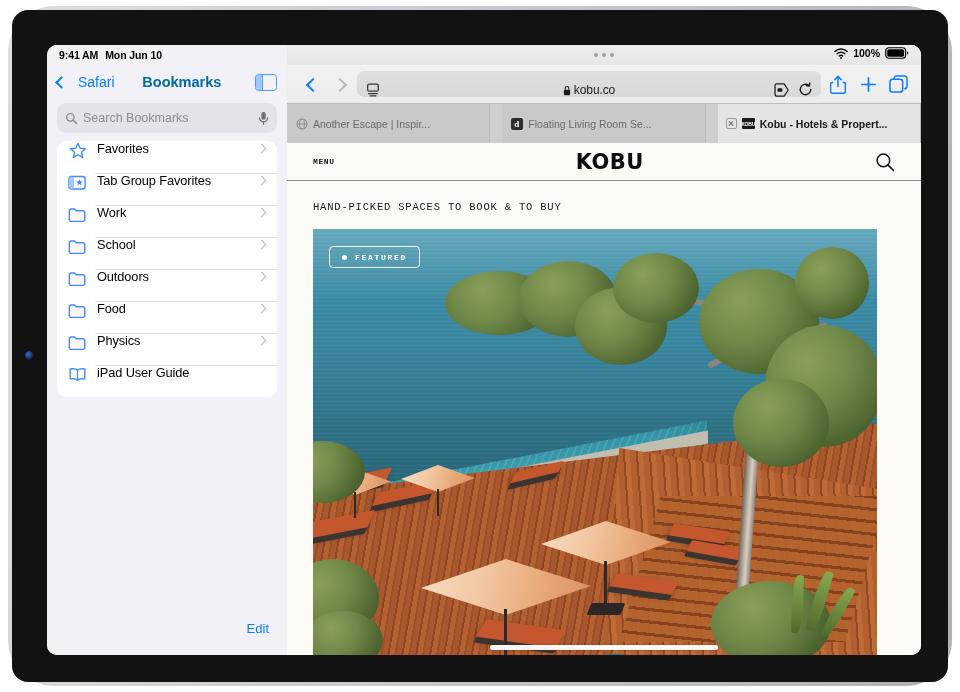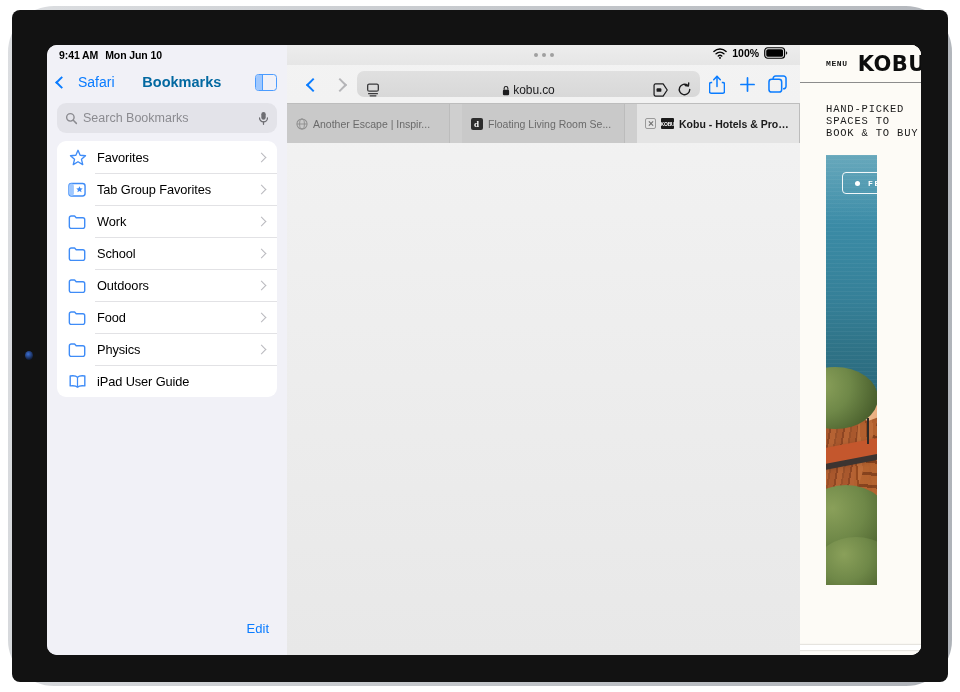--- a/index.html
+++ b/index.html
@@ -18,21 +18,21 @@
     position: absolute;
     left: 8px; top: 6px;
     width: 944px; height: 680px;
     border-radius: 46px;
     background: linear-gradient(100deg,#d9dادb 0%,#c9ccd0 50%,#b8bcc2 100%);
     background: linear-gradient(100deg,#dcdee1 0%,#c6c9cd 45%,#aeb2b8 100%);
     padding: 4px;
   }
   #device-bezel {
     width: 100%; height: 100%;
-    border-radius: 8px;
+    border-radius: 16px;
     background: #121212;
     padding: 0;
     position: relative;
   }
   #device-screen {
     position: absolute;
     left: 35px; top: 35px;
     width: 874px; height: 610px;
     border-radius: 10px;
     overflow: hidden;
@@ -148,21 +148,21 @@
 
   
   #bookmark-list {
     margin: 0 10px;
     background: #ffffff;
     border-radius: 9px;
     overflow: hidden;
   }
   .bm-row {
     display: flex;
-    align-items: center;
+    align-items: flex-start;
     height: 32px;
     padding-left: 10px;
     position: relative;
     cursor: pointer;
   }
   .bm-row + .bm-row::after {
     content: "";
     position: absolute;
     left: 38px; right: 0; top: 0;
     height: 1px;
@@ -203,20 +203,21 @@
     font-size: 13px;
     color: #0a7cff;
     cursor: pointer;
     display: inline-block;
   }
 
   
   #browser {
     flex: 1;
     display: flex;
+    flex-direction: column;
     background: #fdfbf6;
     position: relative;
     min-width: 0;
   }
   #browser-chrome {
     background: linear-gradient(180deg,#f3f3f3 0%,#e8e8e8 100%);
     border-bottom: 0;
     position: relative;
     flex-shrink: 0;
   }

